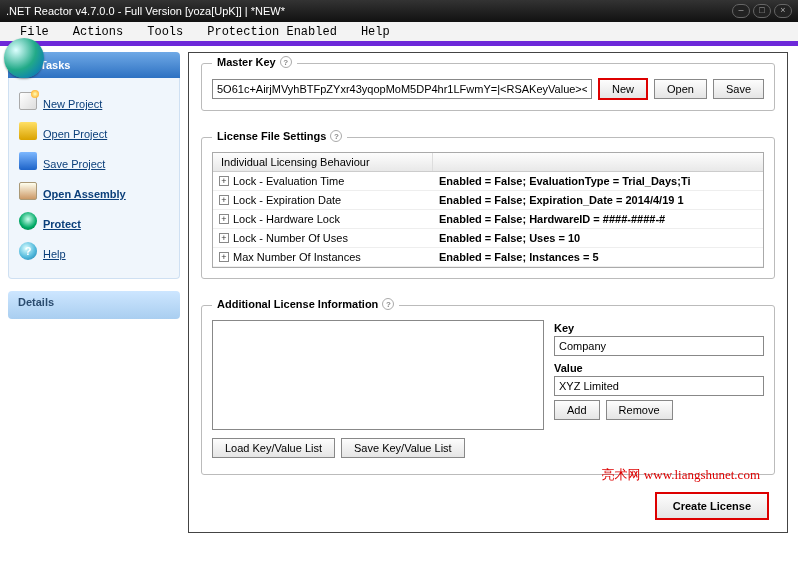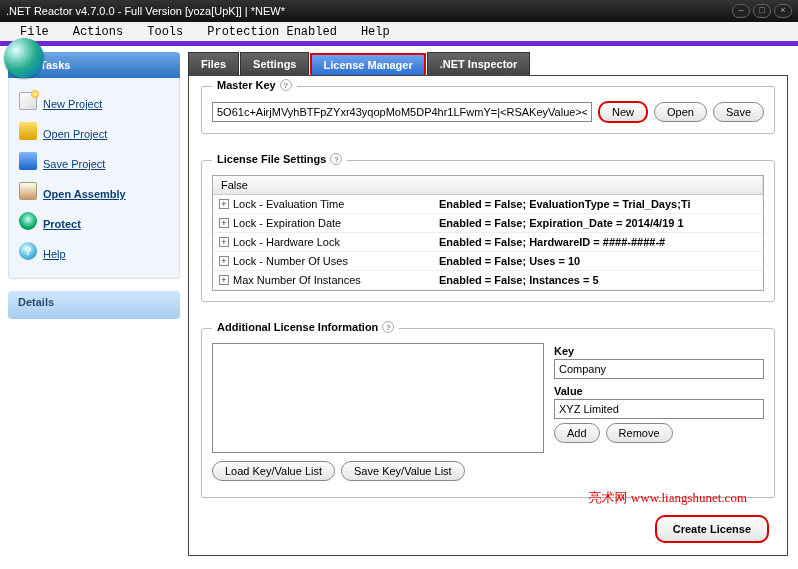--- a/index.html
+++ b/index.html
@@ -29,36 +29,36 @@
 .main{flex:1;padding:6px 10px 10px 8px}
 .tabs{display:flex;align-items:center}
 .tab{padding:5px 12px;background:linear-gradient(#666,#444);color:#fff;border:1px solid #333;border-bottom:none;margin-right:1px;cursor:pointer;font-weight:bold}
 .tab.active{background:linear-gradient(#6ea4ef,#2d6fd0);border:2px solid #d00;border-bottom:none;padding:4px 11px}
 .panel{border:1px solid #444;background:#fff;padding:10px 12px;height:calc(100% - 26px);position:relative}
 .group{border:1px solid #bbb;border-radius:3px;position:relative;padding:14px 10px 10px;margin-bottom:26px}
 .group-legend{position:absolute;top:-8px;left:10px;background:#fff;padding:0 5px;font-weight:bold;display:flex;align-items:center;gap:4px}
 .qmark{width:12px;height:12px;border:1px solid #aaa;border-radius:50%;color:#888;font-size:8px;text-align:center;line-height:11px}
 .row{display:flex;align-items:center;gap:6px}
 input[type=text]{border:1px solid #888;padding:2px 4px;height:20px;font-size:11px}
-.btn{border:1px solid #888;background:linear-gradient(#fdfdfd,#e5e5e5);padding:3px 12px;cursor:pointer;border-radius:10px}
+.btn{border:1px solid #888;background:linear-gradient(#fdfdfd,#e5e5e5);padding:3px 12px;cursor:pointer;border-radius:0}
 .btn.red{border:2px solid #d00}
 .grid{border:1px solid #aaa}
 .gridhead{display:flex;background:linear-gradient(#fdfdfd,#e8e8e8);border-bottom:1px solid #ccc}
 .gridhead div{padding:3px 8px;border-right:1px solid #ddd}
 .gridrow{display:flex;border-bottom:1px solid #eee}
 .gridrow .c1{width:220px;padding:3px 6px;display:flex;align-items:center;gap:4px}
 .gridrow .c2{flex:1;padding:3px 6px;font-weight:bold}
 .plus{width:10px;height:10px;border:1px solid #888;background:#fff;color:#333;font-size:9px;text-align:center;line-height:9px}
 .add-info-body{display:flex;gap:10px}
 .listbox{flex:1;height:110px;border:1px solid #888;background:#fff}
 .kv{width:210px}
 .kv label{display:block;font-weight:bold;margin:2px 0}
 .kv input{width:100%;margin-bottom:4px}
 .create{position:absolute;right:18px;bottom:12px}
-.watermark{position:absolute;right:40px;bottom:48px;color:#d00;font-family:SimSun,serif;font-size:13px}
+.watermark{position:absolute;right:27px;bottom:48px;color:#d00;font-family:SimSun,serif;font-size:13px}
 </style>
 </head>
 <body>
 
 <div class="titlebar">
   <span>.NET Reactor v4.7.0.0 - Full Version [yoza[UpK]]  |  *NEW*</span>
   <span class="gap"></span>
   <span class="winbtn">–</span>
   <span class="winbtn">□</span>
   <span class="winbtn">×</span>
@@ -101,26 +101,20 @@
         </div>
       <div class="sideitem">
           <span class="ic ic-help">?</span>
           <span class="sidelabel">Help</span>
         </div>
     </div>
     <div class="detailhead">Details</div>
   </div>
 
   <div class="main">
-    <div class="tabs">
-      <div class="tab">Files</div>
-      <div class="tab">Settings</div>
-      <div class="tab active">License Manager</div>
-      <div class="tab">.NET Inspector</div>
-    </div>
     <div class="panel">
 
       <div class="group">
         <div class="group-legend">
             <span>Master Key</span>
             <span class="qmark">?</span>
           </div>
         <div class="row">
           <input type="text" style="flex: 1 1 0%;" value="5O61c+AirjMVyhBTFpZYxr43yqopMoM5DP4hr1LFwmY=|&lt;RSAKeyValue&gt;&lt;M">
           <button class="btn red">New</button>
@@ -129,21 +123,21 @@
         </div>
       </div>
 
       <div class="group">
         <div class="group-legend">
             <span>License File Settings</span>
             <span class="qmark">?</span>
           </div>
         <div class="grid">
           <div class="gridhead">
-            <div style="flex:1">False</div>
+            <div style="width:220px">Individual Licensing Behaviour</div>
           </div>
           <div id="lfs-rows">
               <div class="gridrow">
                 <div class="c1">
                   <span class="plus">+</span>
                   <span>Lock - Evaluation Time</span>
                 </div>
                 <div class="c2">Enabled = False; EvaluationType = Trial_Days;Ti</div>
               </div>
               <div class="gridrow">

